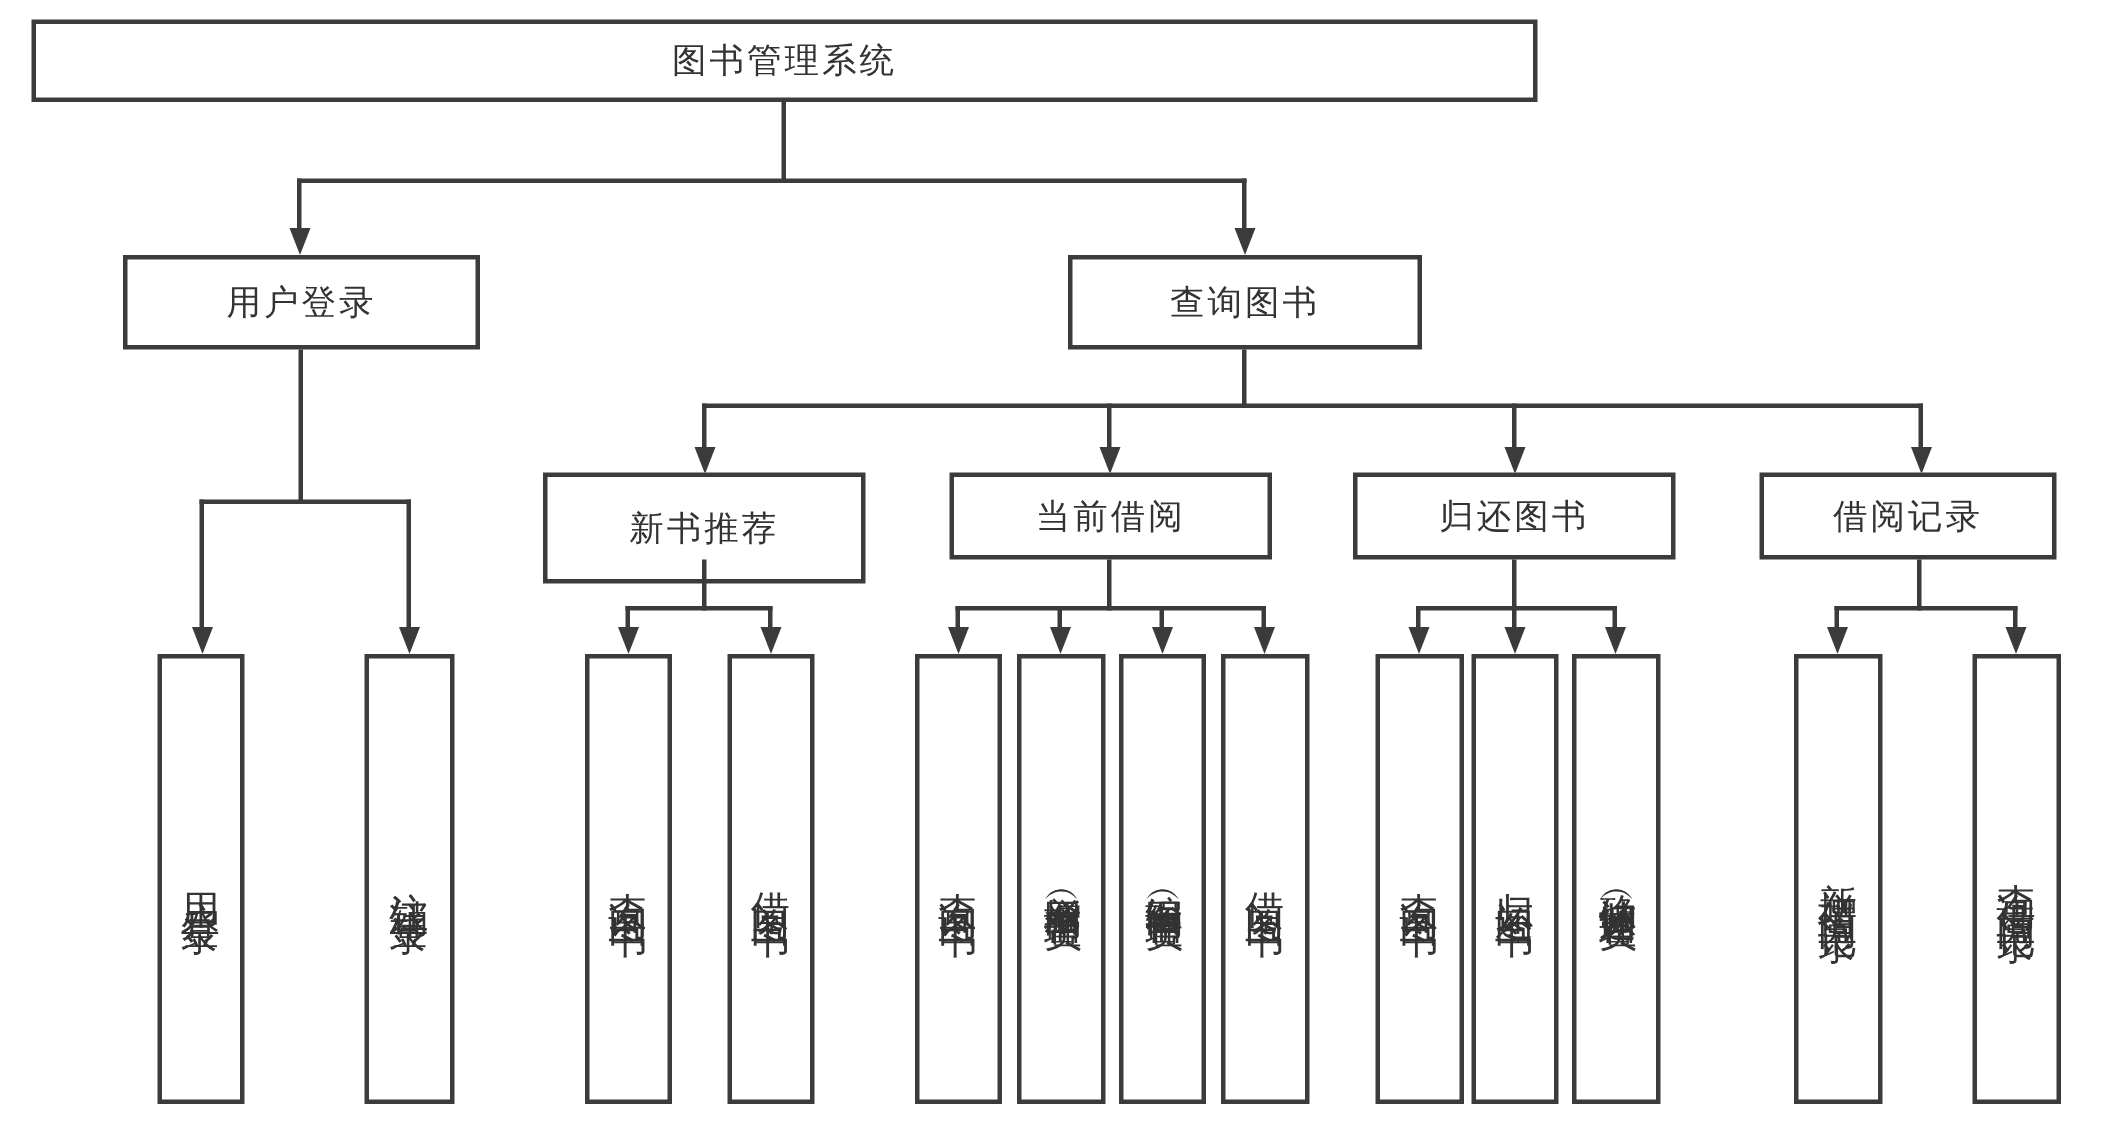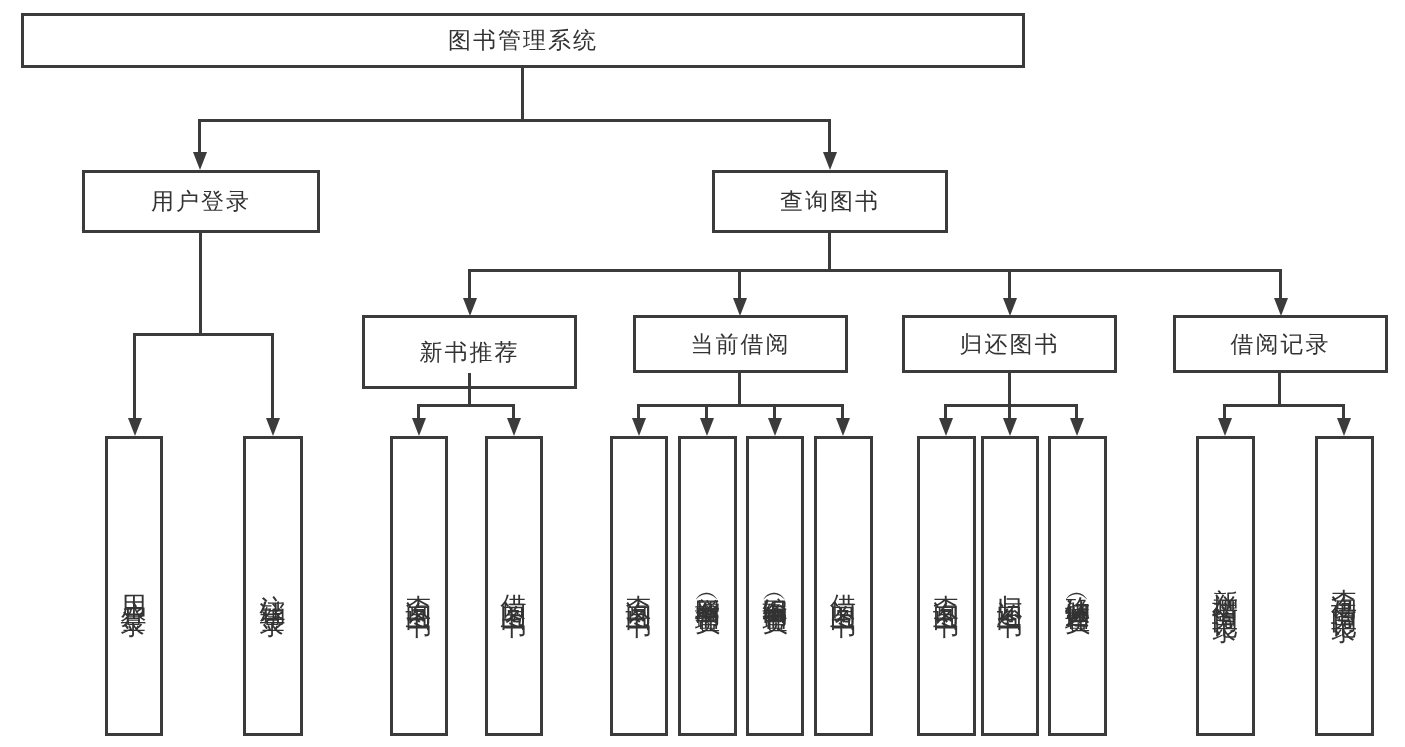--- a/index.html
+++ b/index.html
@@ -61,21 +61,21 @@
   <div class="vline" style="left:738px;top:269px;height:31px;"></div>
   <div class="arr" style="left:733px;top:298px;"></div>
   <div class="vline" style="left:1008px;top:269px;height:31px;"></div>
   <div class="arr" style="left:1003px;top:298px;"></div>
   <div class="vline" style="left:1279px;top:269px;height:31px;"></div>
   <div class="arr" style="left:1274px;top:298px;"></div>
 
   <div class="box" style="left:362px;top:315px;width:215px;height:74px;">新书推荐</div>
   <div class="box" style="left:633px;top:315px;width:215px;height:58px;">当前借阅</div>
   <div class="box" style="left:902px;top:315px;width:215px;height:58px;">归还图书</div>
-  <div class="box" style="left:1173px;top:315px;width:215px;height:58px;">借阅记录</div>
+  <div class="box" style="left:1173px;top:315px;width:198px;height:58px;">借阅记录</div>
 
   <div class="vline" style="left:468px;top:373px;height:34px;"></div>
   <div class="hline" style="left:417px;top:404px;width:98px;"></div>
   <div class="vline" style="left:417px;top:404px;height:16px;"></div>
   <div class="arr" style="left:412px;top:418px;"></div>
   <div class="vline" style="left:512px;top:404px;height:16px;"></div>
   <div class="arr" style="left:507px;top:418px;"></div>
 
   <div class="vline" style="left:738px;top:373px;height:34px;"></div>
   <div class="hline" style="left:637px;top:404px;width:207px;"></div>

